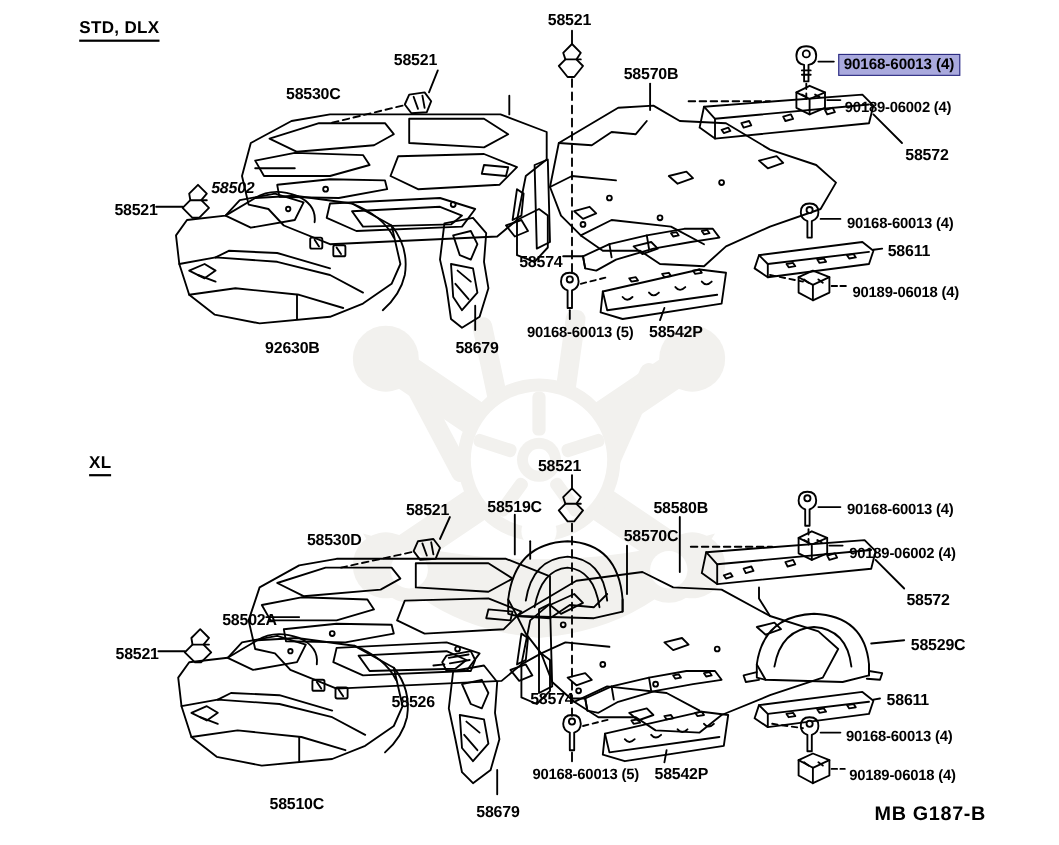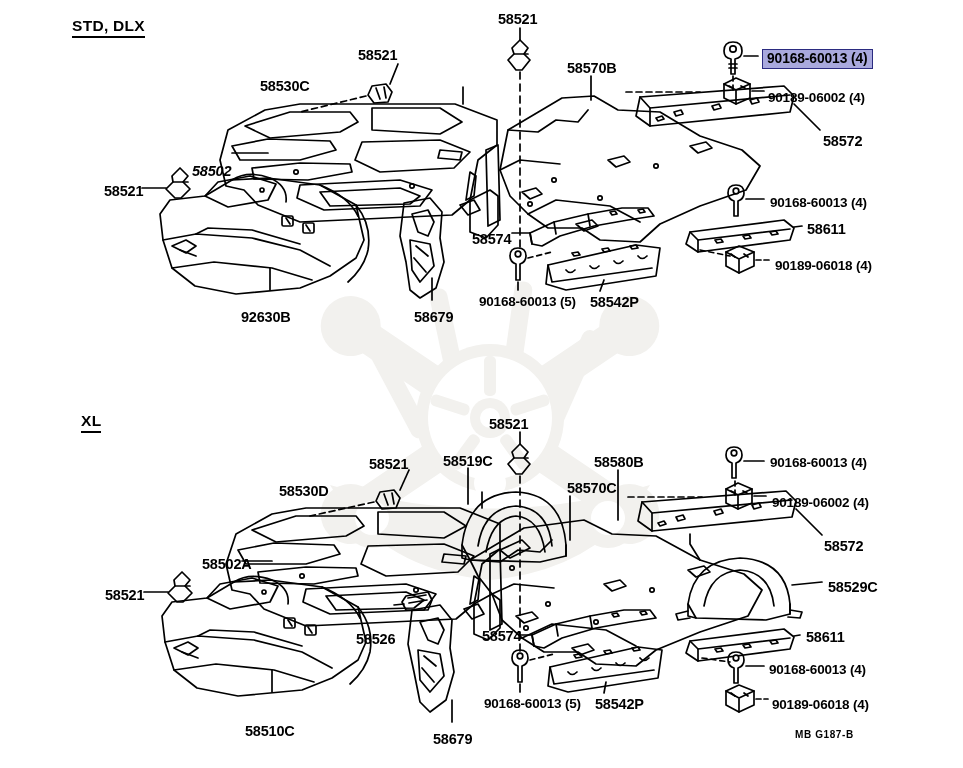--- a/index.html
+++ b/index.html
@@ -8,21 +8,21 @@
        color:#000;-webkit-font-smoothing:antialiased;}
   #sheet{position:relative;width:963px;height:768px;background:#fff;}
   svg{display:block;}
   .lbl{position:absolute;font-size:14.5px;font-weight:bold;letter-spacing:-0.2px;
        white-space:nowrap;color:#000;line-height:1;}
   .lbl.small{font-size:13.5px;}
   .sect{position:absolute;font-size:15.5px;font-weight:bold;letter-spacing:0.3px;
         border-bottom:2.2px solid #000;padding-bottom:1px;}
   .hl{background:#a9a9dd;border:1.6px solid #2b2b80;padding:1px 4px 2px 4px;
       font-size:13.8px;font-weight:bold;letter-spacing:-0.1px;}
-  .foot{position:absolute;font-size:10px;font-weight:bold;letter-spacing:0.6px;text-align:right;}
+  .foot{position:absolute;font-size:18px;font-weight:bold;letter-spacing:0.6px;text-align:right;}
   .wm{position:absolute;left:300px;top:270px;width:380px;height:330px;
       opacity:1;pointer-events:none;}
 </style>
 </head>
 <body>
 
 <div id="sheet">
 
   <svg class="wm" viewBox="0 0 380 330" width="380" height="330" aria-hidden="true">
     <g fill="#f2f1ee" stroke="none">

